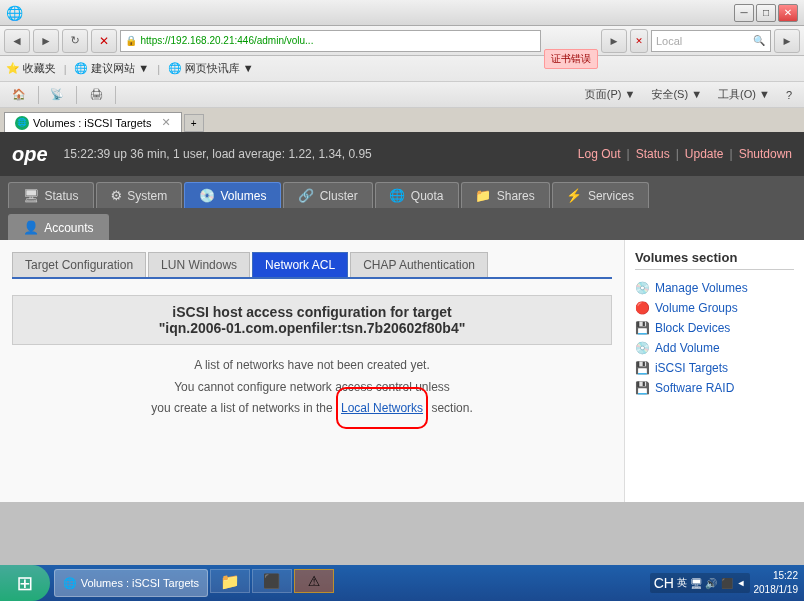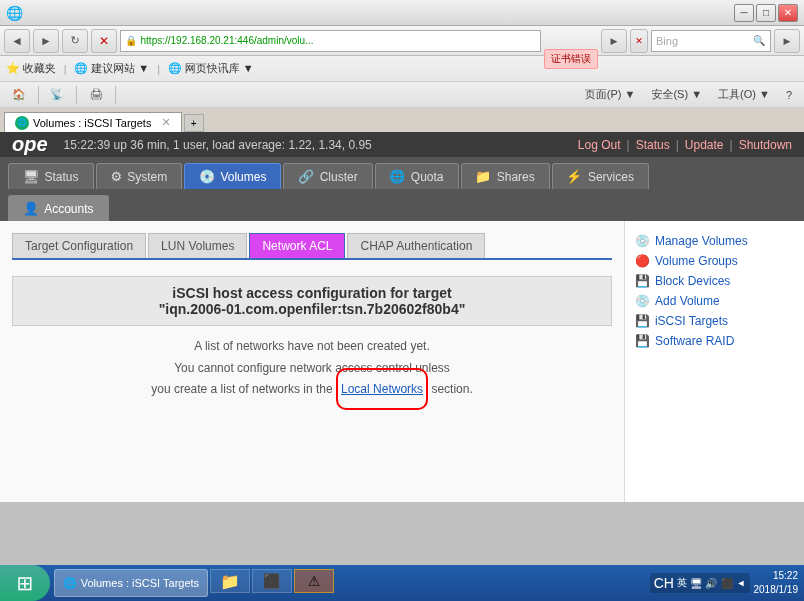--- a/index.html
+++ b/index.html
@@ -91,21 +91,21 @@
       align-items: center;
       padding: 0 6px;
       font-size: 11px;
       color: #333;
       z-index: 100;
     }
 
     
     .app-header {
       background: #3a3a3a;
-      height: 25px;
+      height: 44px;
       display: flex;
       align-items: center;
       padding: 0 12px;
       color: white;
     }
     .app-logo { font-size: 20px; color: white; font-weight: bold; font-style: italic; margin-right: 16px; }
     .app-status-text { font-size: 12px; color: #ccc; flex: 1; }
     .header-links { display: flex; gap: 6px; font-size: 12px; }
     .header-link { color: #fca5a5; cursor: pointer; text-decoration: none; }
     .header-link-sep { color: #888; }
@@ -182,21 +182,21 @@
     .content-tab {
       padding: 5px 12px;
       font-size: 12px;
       cursor: pointer;
       background: #ddd;
       border: 1px solid #bbb;
       border-bottom: none;
       color: #555;
       margin-right: 2px;
     }
-    .content-tab.active { background: #d946ef; color: white; border-color: #3a6abd; }
+    .content-tab.active { background: #1d4ed8; color: white; border-color: #3a6abd; }
 
     
     .iscsi-title {
       text-align: center;
       font-size: 14px;
       font-weight: bold;
       color: #333;
       margin: 16px 0 8px 0;
       background: #e8e8e8;
       padding: 8px;
@@ -270,21 +270,21 @@
   <div class="nav-btn">►</div>
   <div class="nav-btn" style="font-size:11px;">↻</div>
   <div class="nav-btn" style="color:#c00;">✕</div>
   <div class="address-bar">
     <span>🔒</span>&nbsp;<span style="color:#090; font-size:10px;">https://192.168.20.21:446/admin/volu...</span>
   </div>
   <div class="cert-error-btn">证书错误</div>
   <div class="nav-btn" style="font-size:9px;">▶</div>
   <div class="nav-btn" style="color:#c00; font-size:9px; width:18px;">✕</div>
   <div class="search-bar">
-    <span style="color:#aaa; font-size:11px;">Bing</span>
+    <span style="color:#aaa; font-size:11px;">Local</span>
     <span style="margin-left:auto; color:#999; font-size:10px;">🔍</span>
   </div>
   <div class="nav-btn" style="font-size:9px;">▶</div>
 </div>
 
 <div class="favorites-bar">
   <span class="fav-item">⭐ <span>收藏夹</span></span>
   <span class="fav-separator">|</span>
   <span class="fav-item">🌐 <span>建议网站 ▼</span></span>
   <span class="fav-separator">|</span>
@@ -367,21 +367,21 @@
   </div>
 
   <div class="main-area">
     <div class="main-content">
 
       <div class="content-tabs">
         <div class="content-tab">
           <span>Target Configuration</span>
         </div>
         <div class="content-tab">
-          <span>LUN Volumes</span>
+          <span>LUN Windows</span>
         </div>
         <div class="content-tab active">
           <span>Network ACL</span>
         </div>
         <div class="content-tab">
           <span>CHAP Authentication</span>
         </div>
       </div>
 
       <div class="iscsi-title">
@@ -391,20 +391,21 @@
       <div class="iscsi-message">
         <span>A list of networks have not been created yet.</span><br>
         <span>You cannot configure network access control unless</span><br>
         <span>you create a list of networks in the</span>
         <a class="local-networks-link">Local Networks</a>
         <span>section.</span><br>
       </div>
     </div>
 
     <div class="sidebar">
+      <div class="sidebar-title">Volumes section</div>
       <div class="sidebar-link">
         <span class="sidebar-icon">💿</span>
         <span>Manage Volumes</span>
       </div>
       <div class="sidebar-link">
         <span class="sidebar-icon">🔴</span>
         <span>Volume Groups</span>
       </div>
       <div class="sidebar-link">
         <span class="sidebar-icon">💾</span>

